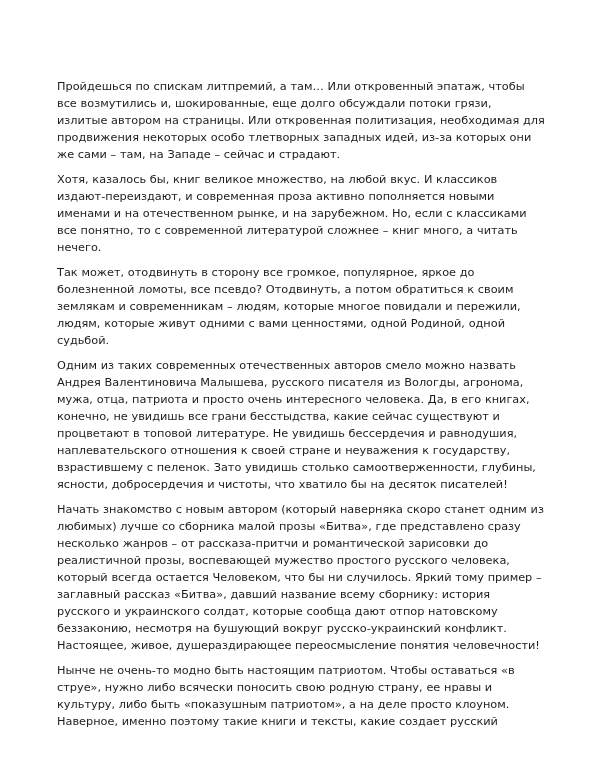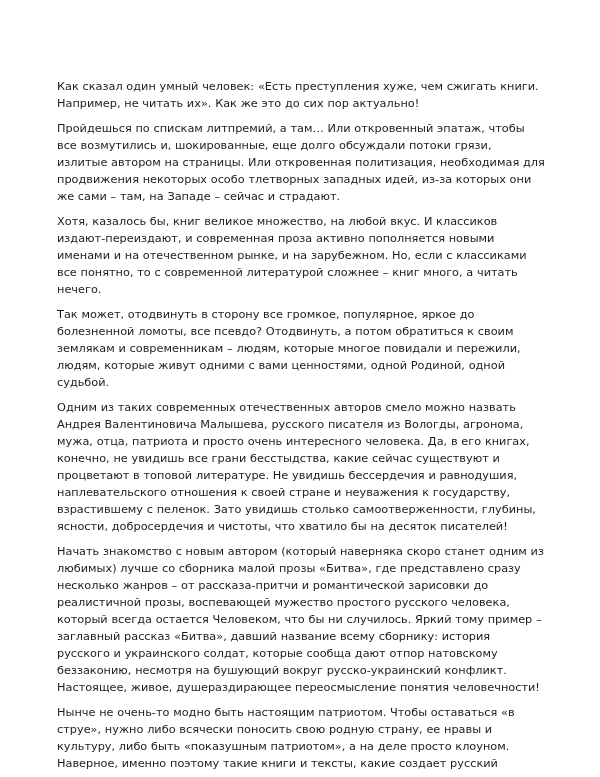--- a/index.html
+++ b/index.html
@@ -49,21 +49,20 @@
     margin-bottom: 0;
   }
 </style>
 </head>
 <body>
 
 <div class="page">
 
 
   <div class="doc-body">
-    <p class="para">Как сказал один умный человек: «Есть преступления хуже, чем сжигать книги. Например, не читать их». Как же это до сих пор актуально!</p>
     <p class="para">Пройдешься по спискам литпремий, а там… Или откровенный эпатаж, чтобы все возмутились и, шокированные, еще долго обсуждали потоки грязи, излитые автором на страницы. Или откровенная политизация, необходимая для продвижения некоторых особо тлетворных западных идей, из-за которых они же сами – там, на Западе – сейчас и страдают.</p>
     <p class="para">Хотя, казалось бы, книг великое множество, на любой вкус. И классиков издают-переиздают, и современная проза активно пополняется новыми именами и на отечественном рынке, и на зарубежном. Но, если с классиками все понятно, то с современной литературой сложнее – книг много, а читать нечего.</p>
     <p class="para">Так может, отодвинуть в сторону все громкое, популярное, яркое до болезненной ломоты, все псевдо? Отодвинуть, а потом обратиться к своим землякам и современникам – людям, которые многое повидали и пережили, людям, которые живут одними с вами ценностями, одной Родиной, одной судьбой.</p>
     <p class="para">Одним из таких современных отечественных авторов смело можно назвать Андрея Валентиновича Малышева, русского писателя из Вологды, агронома, мужа, отца, патриота и просто очень интересного человека. Да, в его книгах, конечно, не увидишь все грани бесстыдства, какие сейчас существуют и процветают в топовой литературе. Не увидишь бессердечия и равнодушия, наплевательского отношения к своей стране и неуважения к государству, взрастившему с пеленок. Зато увидишь столько самоотверженности, глубины, ясности, добросердечия и чистоты, что хватило бы на десяток писателей!</p>
     <p class="para">Начать знакомство с новым автором (который наверняка скоро станет одним из любимых) лучше со сборника малой прозы «Битва», где представлено сразу несколько жанров – от рассказа-притчи и романтической зарисовки до реалистичной прозы, воспевающей мужество простого русского человека, который всегда остается Человеком, что бы ни случилось. Яркий тому пример – заглавный рассказ «Битва», давший название всему сборнику: история русского и украинского солдат, которые сообща дают отпор натовскому беззаконию, несмотря на бушующий вокруг русско-украинский конфликт. Настоящее, живое, душераздирающее переосмысление понятия человечности!</p>
     <p class="para">Нынче не очень-то модно быть настоящим патриотом. Чтобы оставаться «в струе», нужно либо всячески поносить свою родную страну, ее нравы и культуру, либо быть «показушным патриотом», а на деле просто клоуном. Наверное, именно поэтому такие книги и тексты, какие создает русский</p>
   </div>
 
 </div>
 

